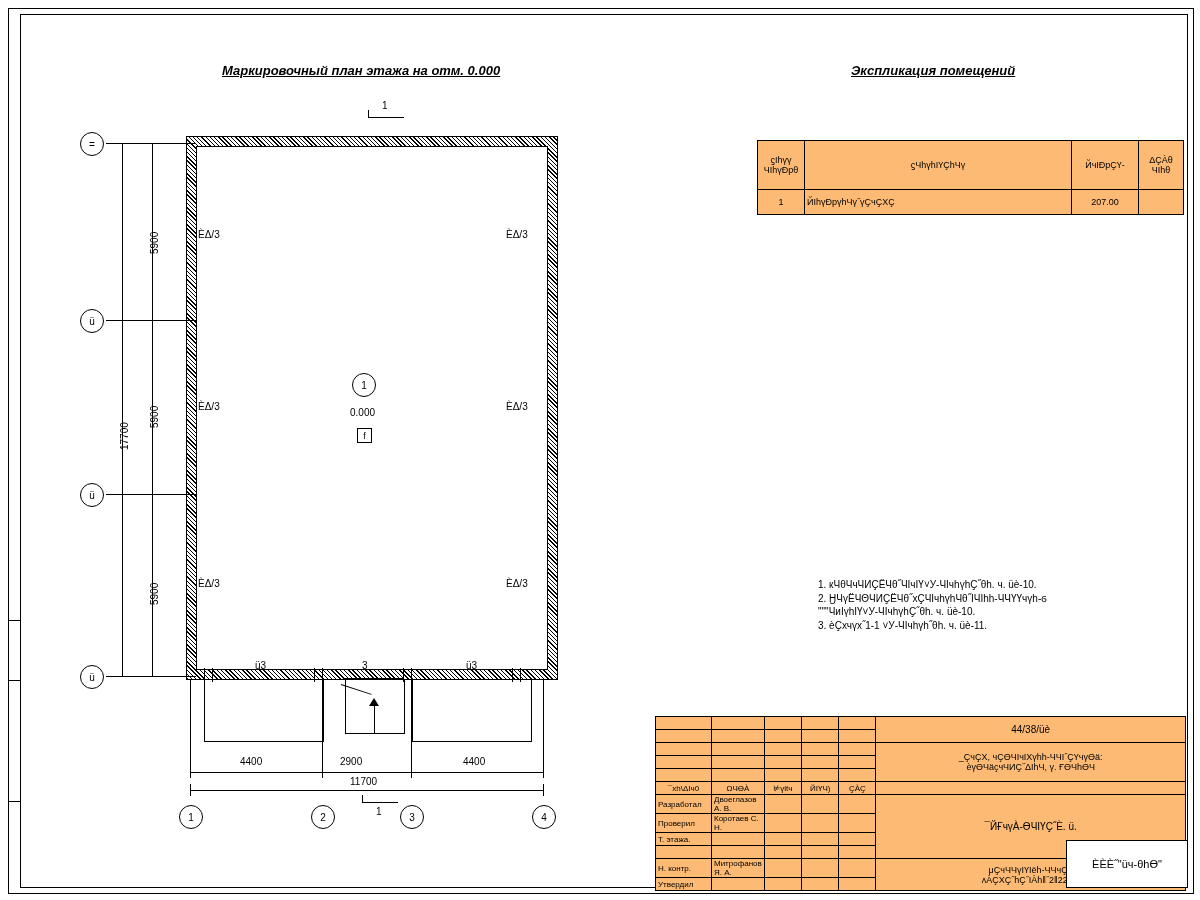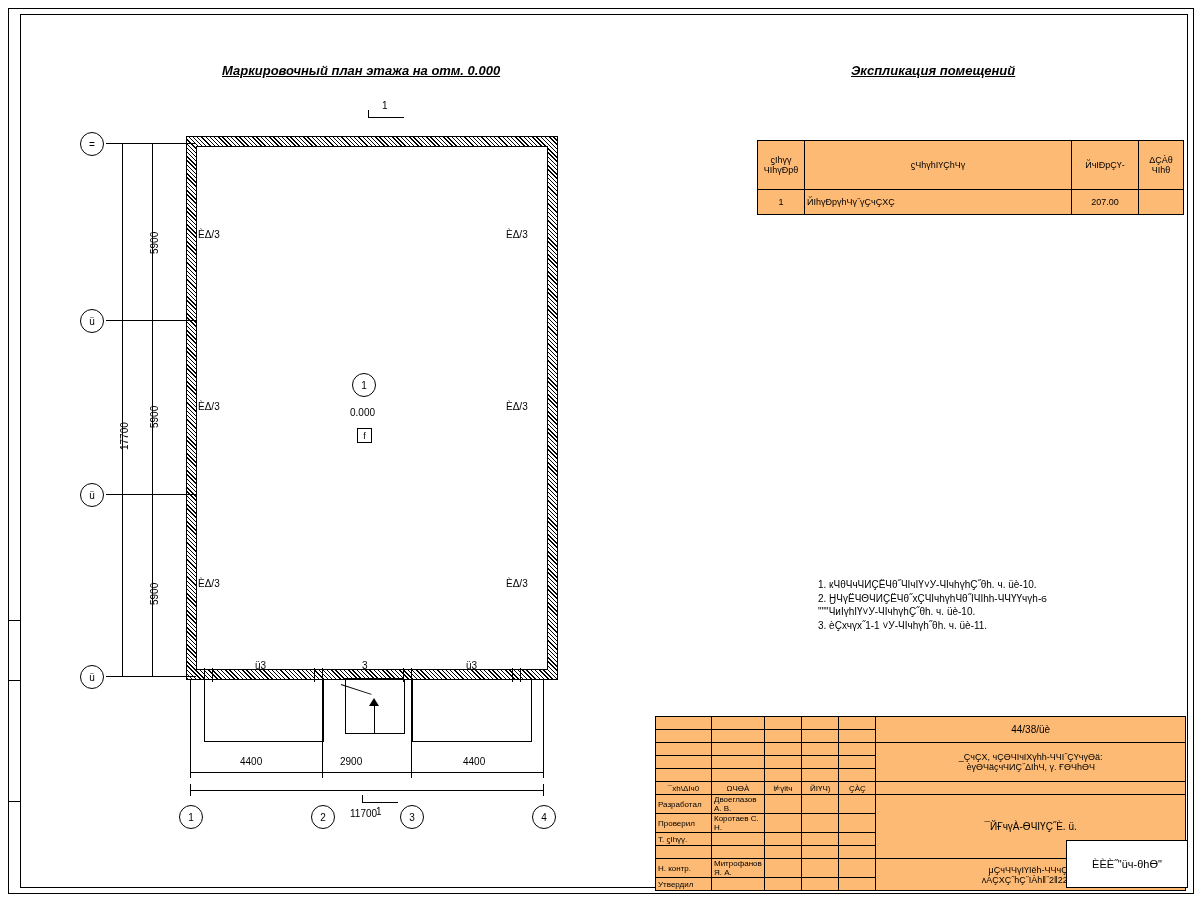--- a/index.html
+++ b/index.html
@@ -136,21 +136,21 @@
   <div class="ln v1" style="left:190px;top:766px;height:12px;"></div>
   <div class="ln v1" style="left:322px;top:766px;height:12px;"></div>
   <div class="ln v1" style="left:411px;top:766px;height:12px;"></div>
   <div class="ln v1" style="left:543px;top:766px;height:12px;"></div>
   <div class="ln v1" style="left:190px;top:784px;height:12px;"></div>
   <div class="ln v1" style="left:543px;top:784px;height:12px;"></div>
 
   <div class="dim-txt" style="left:240px;top:756px;">4400</div>
   <div class="dim-txt" style="left:340px;top:756px;">2900</div>
   <div class="dim-txt" style="left:463px;top:756px;">4400</div>
-  <div class="dim-txt" style="left:350px;top:808px;">11700</div>
+  <div class="dim-txt" style="left:350px;top:776px;">11700</div>
 
   <div class="circ" style="left:179px;top:805px;width:22px;height:22px;">1</div>
   <div class="circ" style="left:311px;top:805px;width:22px;height:22px;">2</div>
   <div class="circ" style="left:400px;top:805px;width:22px;height:22px;">3</div>
   <div class="circ" style="left:532px;top:805px;width:22px;height:22px;">4</div>
 
   <div class="ln h1" style="left:362px;top:802px;width:36px;"></div>
   <div class="ln v1" style="left:362px;top:795px;height:8px;"></div>
   <div class="arrowtxt" style="left:376px;top:806px;">1</div>
 
@@ -234,21 +234,21 @@
       <td rowspan="4" class="big">¯ЙҒчүÀ-ϴЧIҮҪ˝È. ü.</td>
     </tr>
     <tr>
       <td class="l">Проверил</td>
       <td class="l">Коротаев С. Н.</td>
       <td></td>
           <td></td>
           <td></td>
     </tr>
     <tr>
-      <td class="l">Т. ϛIhүү.</td>
+      <td class="l">Т. этажа.</td>
       <td class="l"></td>
       <td></td>
           <td></td>
           <td></td>
     </tr>
     <tr>
       <td class="l"></td>
       <td class="l"></td>
       <td></td>
           <td></td>

